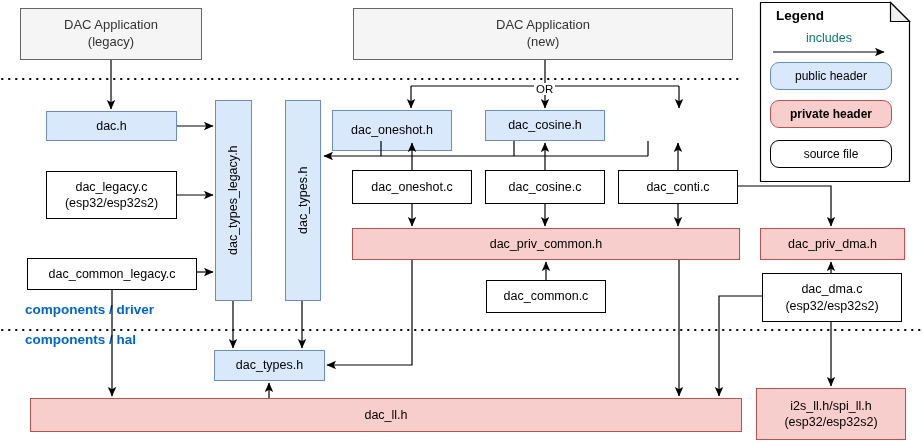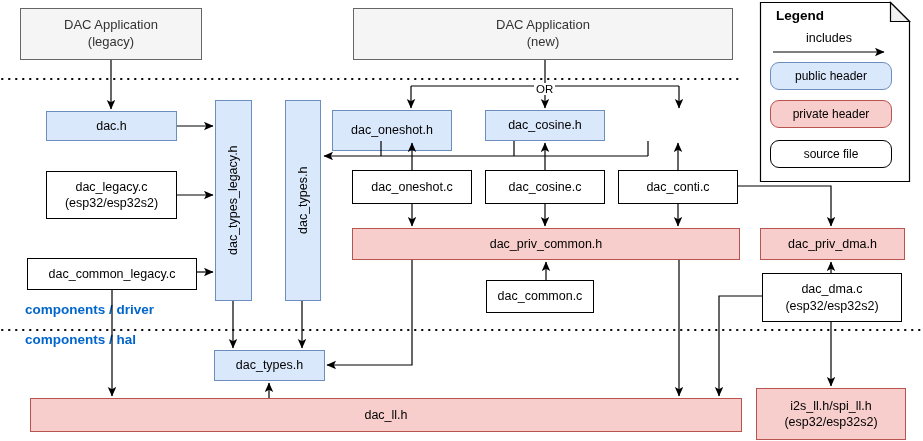--- a/index.html
+++ b/index.html
@@ -14,26 +14,26 @@
   .vert{writing-mode:vertical-rl;transform:rotate(180deg);}
   .layer-label{position:absolute;z-index:1;color:#0066cc;font-weight:bold;font-size:13.5px;}
   .or-label{position:absolute;z-index:3;background:#ffffff;font-size:11.5px;color:#000;
             padding:0 2px;}
   #bg{position:absolute;left:0;top:0;z-index:0;}
   #wires{position:absolute;left:0;top:0;z-index:2;pointer-events:none;}
   .wire{fill:none;stroke:#000000;stroke-width:1.2;}
   .dots{fill:none;stroke:#000000;stroke-width:2;stroke-linecap:round;stroke-dasharray:0.5 6.5;}
   .legend-title{position:absolute;left:768px;top:8px;z-index:1;font-weight:bold;font-size:13.5px;color:#000;padding-left:8px;}
   .legend-includes{position:absolute;left:770px;top:31px;width:118px;z-index:1;text-align:center;
-            font-size:12.5px;color:#000000;}
+            font-size:12.5px;color:#0f766e;}
   .pill{position:absolute;left:770px;width:122px;height:28px;z-index:1;box-sizing:border-box;
         border:1px solid #000;border-radius:9px;display:flex;align-items:center;justify-content:center;
         font-size:12px;color:#000;background:#fff;}
   .pill.p-blue{background:#dae8fc;border-color:#6c8ebf;}
-  .pill.p-red{background:#f8cecc;border-color:#b85450;}
+  .pill.p-red{background:#f8cecc;border-color:#b85450;font-weight:bold;}
 </style>
 </head>
 <body>
 
 <div id="stage">
 
   <svg id="bg" width="923" height="441">
     <path d="M760.5,2.5 L890.5,2.5 L909.5,21.5 L909.5,181.5 L760.5,181.5 Z" fill="#ffffff" stroke="#000000" stroke-width="1.2"></path>
     <path d="M890.5,2.5 L890.5,21.5 L909.5,21.5 Z" fill="#f0f0f0" stroke="#000000" stroke-width="1.2"></path>
   </svg>
@@ -51,21 +51,21 @@
   <div class="box blue vert" style="left:285px;top:100px;width:36px;height:201px">dac_types.h</div>
 
   <div class="box blue" style="left:332px;top:110px;width:120px;height:41px">dac_oneshot.h</div>
   <div class="box blue" style="left:485px;top:110px;width:120px;height:31px">dac_cosine.h</div>
 
   <div class="box" style="left:352px;top:170px;width:120px;height:34px">dac_oneshot.c</div>
   <div class="box" style="left:485px;top:170px;width:120px;height:34px">dac_cosine.c</div>
   <div class="box" style="left:618px;top:170px;width:120px;height:34px">dac_conti.c</div>
 
   <div class="box red" style="left:352px;top:228px;width:388px;height:32px">dac_priv_common.h</div>
-  <div class="box" style="left:486px;top:280px;width:108px;height:33px">dac_common.c</div>
+  <div class="box" style="left:486px;top:280px;width:120px;height:33px">dac_common.c</div>
   <div class="box red" style="left:760px;top:228px;width:145px;height:32px">dac_priv_dma.h</div>
   <div class="box" style="left:762px;top:273px;width:140px;height:49px">dac_dma.c
 (esp32/esp32s2)</div>
 
   <div class="box blue" style="left:214px;top:350px;width:111px;height:31px">dac_types.h</div>
   <div class="box red" style="left:30px;top:398px;width:712px;height:34px">dac_ll.h</div>
   <div class="box red" style="left:756px;top:388px;width:150px;height:52px">i2s_ll.h/spi_ll.h
 (esp32/esp32s2)</div>
 
   <div class="layer-label" style="left:25px;top:302px">components / driver</div>

